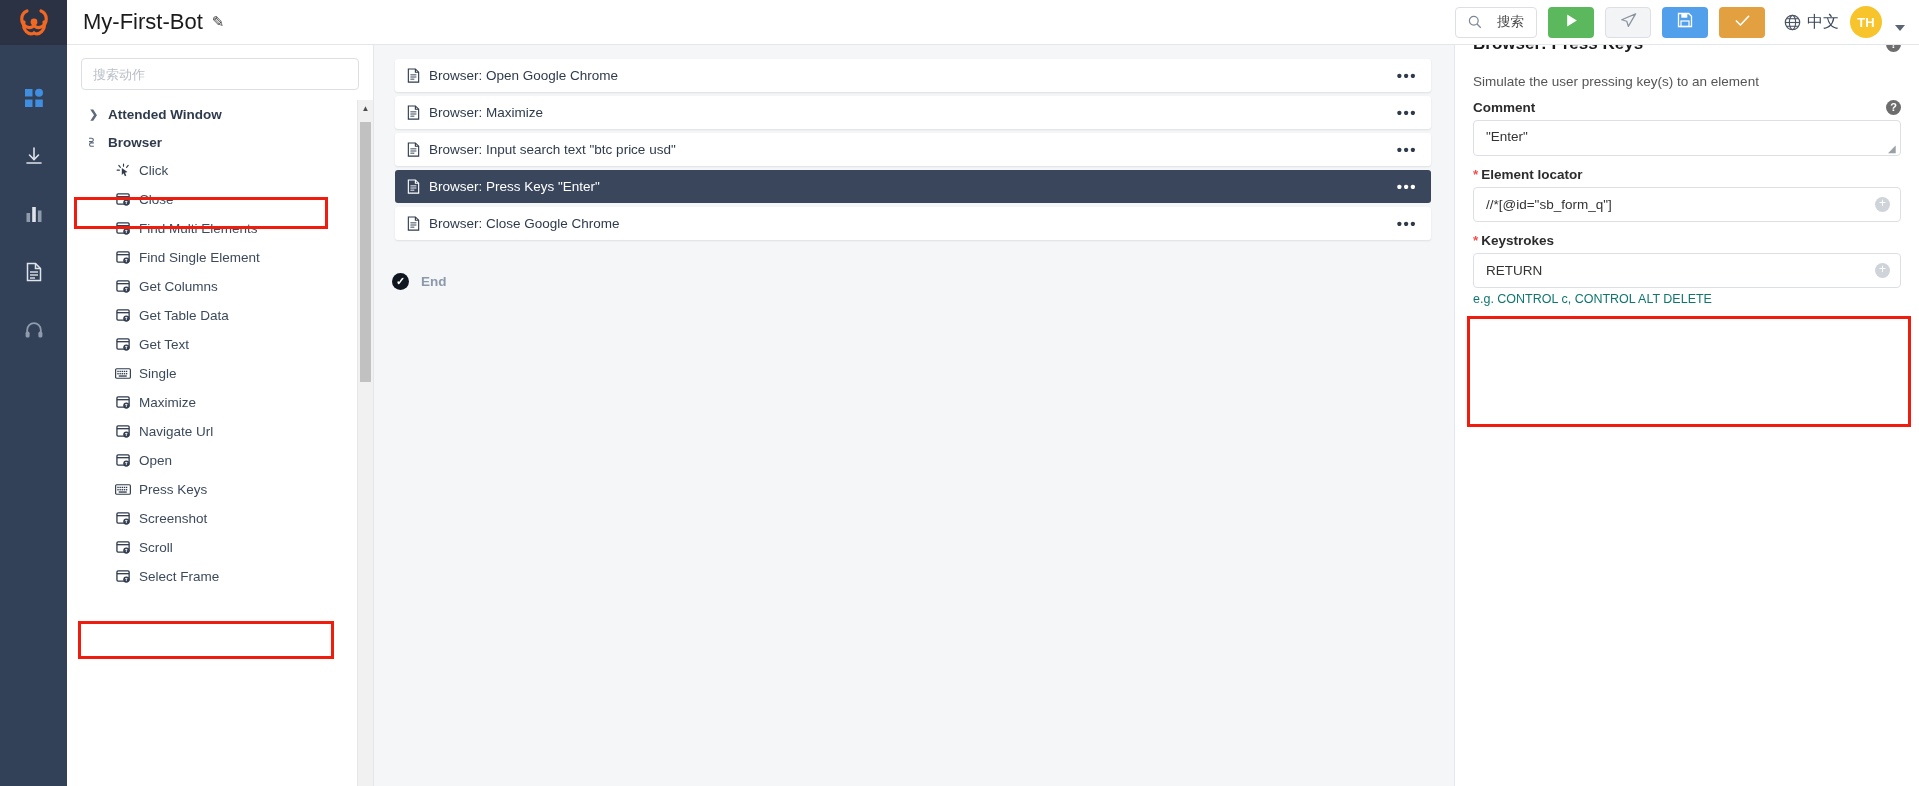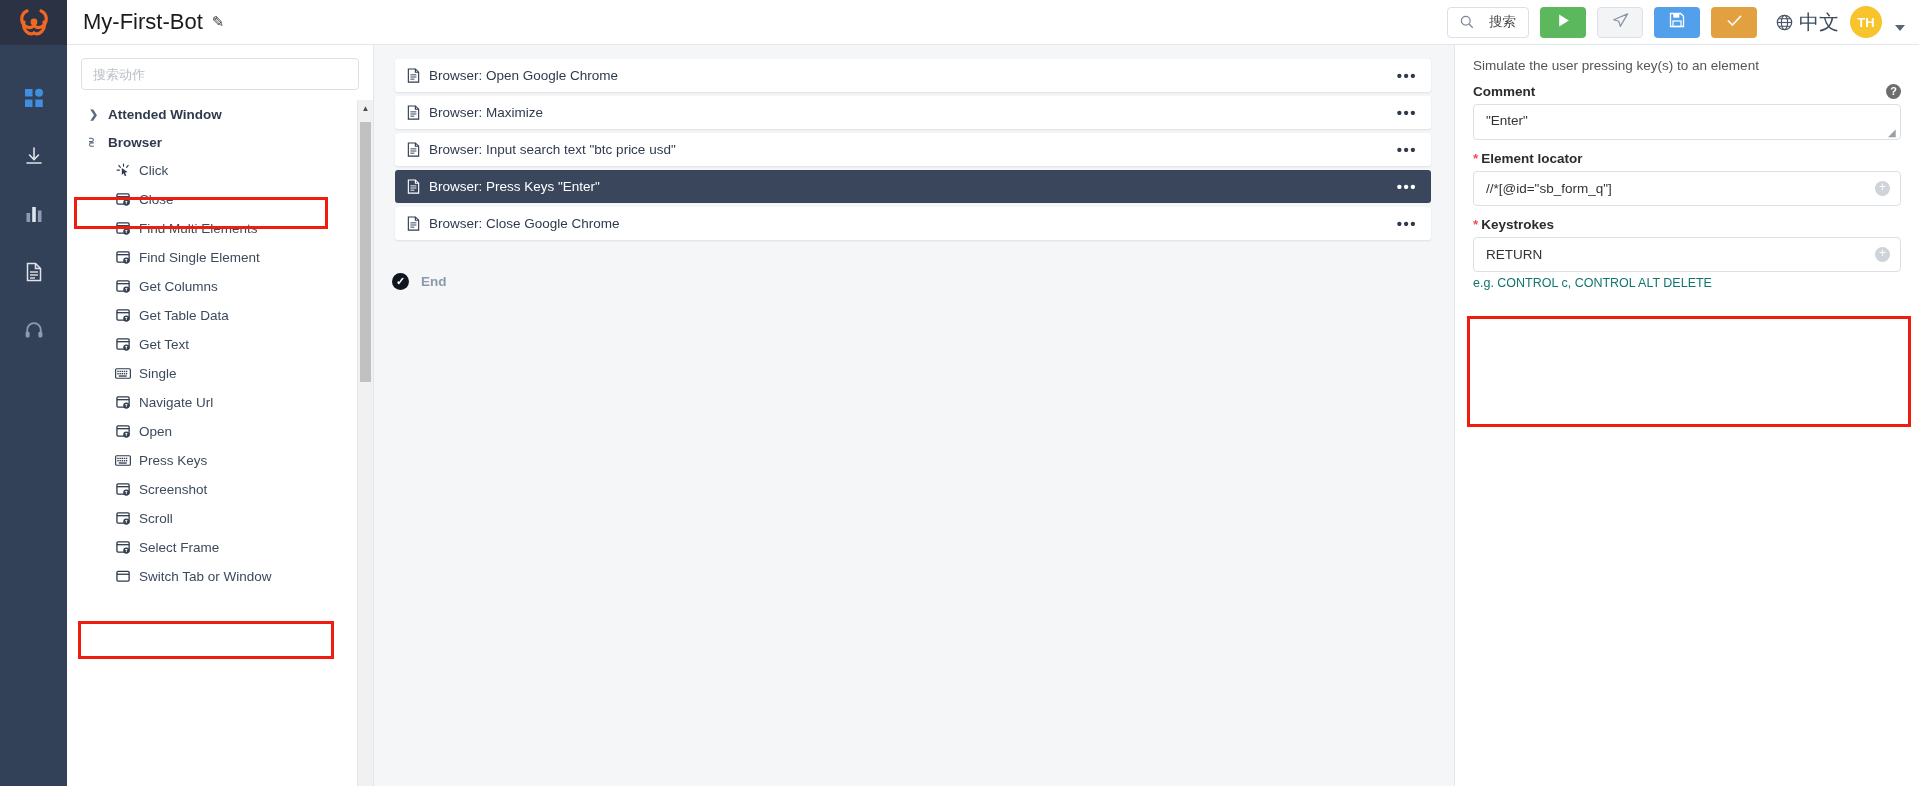--- a/index.html
+++ b/index.html
@@ -139,21 +139,21 @@
   }
   .step.selected { background: #39465c; color: #fff; box-shadow:none; }
   .step-ico { margin-right: 9px; display:inline-flex; }
   .step-label { flex: 1 1 auto; white-space: nowrap; overflow: hidden; text-overflow: ellipsis; }
   .dots { letter-spacing: 1.5px; font-size: 15px; font-weight: bold; color: #2f3b4d; line-height: 1; }
   .step.selected .dots { color: #fff; }
 
   
   .props {
     width: 464px; flex: 0 0 464px; height: 590px;
-    background: #fff; padding: 0 18px; position: relative;
+    background: #fff; padding: 16px 18px; position: relative;
   }
   .props-title {
     display: flex; align-items: center; justify-content: space-between;
     padding-top: 18px; padding-bottom: 2px;
   }
   .props-title h1 { margin: 0; font-size: 17px; font-weight: bold; color: #1a1a1a; }
   .qmark {
     width: 15px; height: 15px; border-radius: 50%; background: #6d6d6d; color: #fff;
     font-size: 11px; font-weight: bold; display: flex; align-items: center; justify-content: center;
     cursor: pointer; flex: 0 0 15px; line-height:1;
@@ -210,21 +210,21 @@
     width: 46px; height: 31px; border-radius: 4px;
     display: flex; align-items: center; justify-content: center; cursor: pointer;
     border: 1px solid transparent;
   }
   .sq-green { background: #5cb85c; }
   .sq-plain { background: #f3f4f6; border-color: #dcdfe6; }
   .sq-blue  { background: #52a0ec; }
   .sq-orange{ background: #e2a040; }
   .lang {
     display: flex; align-items: center; gap: 6px;
-    font-size: 20px; color: #3b4a5c; cursor: pointer; margin-left: 8px;
+    font-size: 16px; color: #3b4a5c; cursor: pointer; margin-left: 8px;
   }
   .avatar {
     width: 32px; height: 32px; border-radius: 50%; background: #f7c42c;
     color: #fff; font-size: 13px; font-weight: bold;
     display: flex; align-items: center; justify-content: center; cursor: pointer;
   }
   .caret-dn { width: 0;height:0;border-left:5px solid transparent;border-right:5px solid transparent;border-top:6px solid #5a6575; margin-left:2px; margin-top:12px; cursor:pointer;}
 
   .arrow-layer { position: absolute; inset: 0; pointer-events: none; z-index: 45; }
 </style>
@@ -415,20 +415,31 @@
         </div>
         <div class="leaf">
           <span class="ico">
             <svg width="15" height="15" viewBox="0 0 16 16">
                 <rect x="1" y="2" width="13" height="11" rx="1.2" fill="none" stroke="#2f3b4d" stroke-width="1.4"></rect>
                 <line x1="1" y1="5" x2="14" y2="5" stroke="#2f3b4d" stroke-width="1.4"></line>
                 <circle cx="11" cy="11.3" r="3.3" fill="#2f3b4d"></circle>
                 <path d="M11 9.6v3.3M9.7 10.8L11 9.5l1.3 1.3" stroke="#fff" stroke-width="0.9" fill="none"></path>
               </svg>
           </span>
+          <span>Maximize</span>
+        </div>
+        <div class="leaf">
+          <span class="ico">
+            <svg width="15" height="15" viewBox="0 0 16 16">
+                <rect x="1" y="2" width="13" height="11" rx="1.2" fill="none" stroke="#2f3b4d" stroke-width="1.4"></rect>
+                <line x1="1" y1="5" x2="14" y2="5" stroke="#2f3b4d" stroke-width="1.4"></line>
+                <circle cx="11" cy="11.3" r="3.3" fill="#2f3b4d"></circle>
+                <path d="M11 9.6v3.3M9.7 10.8L11 9.5l1.3 1.3" stroke="#fff" stroke-width="0.9" fill="none"></path>
+              </svg>
+          </span>
           <span>Navigate Url</span>
         </div>
         <div class="leaf">
           <span class="ico">
             <svg width="15" height="15" viewBox="0 0 16 16">
                 <rect x="1" y="2" width="13" height="11" rx="1.2" fill="none" stroke="#2f3b4d" stroke-width="1.4"></rect>
                 <line x1="1" y1="5" x2="14" y2="5" stroke="#2f3b4d" stroke-width="1.4"></line>
                 <circle cx="11" cy="11.3" r="3.3" fill="#2f3b4d"></circle>
                 <path d="M11 9.6v3.3M9.7 10.8L11 9.5l1.3 1.3" stroke="#fff" stroke-width="0.9" fill="none"></path>
               </svg>
@@ -482,29 +493,20 @@
           <span class="ico">
             <svg width="15" height="15" viewBox="0 0 16 16">
                 <rect x="1" y="2" width="13" height="11" rx="1.2" fill="none" stroke="#2f3b4d" stroke-width="1.4"></rect>
                 <line x1="1" y1="5" x2="14" y2="5" stroke="#2f3b4d" stroke-width="1.4"></line>
                 <circle cx="11" cy="11.3" r="3.3" fill="#2f3b4d"></circle>
                 <path d="M11 9.6v3.3M9.7 10.8L11 9.5l1.3 1.3" stroke="#fff" stroke-width="0.9" fill="none"></path>
               </svg>
           </span>
           <span>Select Frame</span>
         </div>
-        <div class="leaf">
-          <span class="ico">
-            <svg width="15" height="15" viewBox="0 0 16 16">
-                <rect x="1" y="2.5" width="13" height="10.5" rx="1.2" fill="none" stroke="#2f3b4d" stroke-width="1.4"></rect>
-                <line x1="1" y1="5.6" x2="14" y2="5.6" stroke="#2f3b4d" stroke-width="1.4"></line>
-              </svg>
-          </span>
-          <span>Switch Tab or Window</span>
-        </div>
 
       </div>
 
       <div class="tree-sb">
         <div class="tree-sb-up">▲</div>
         <div class="tree-sb-thumb"></div>
       </div>
     </div>
   </div>
 

